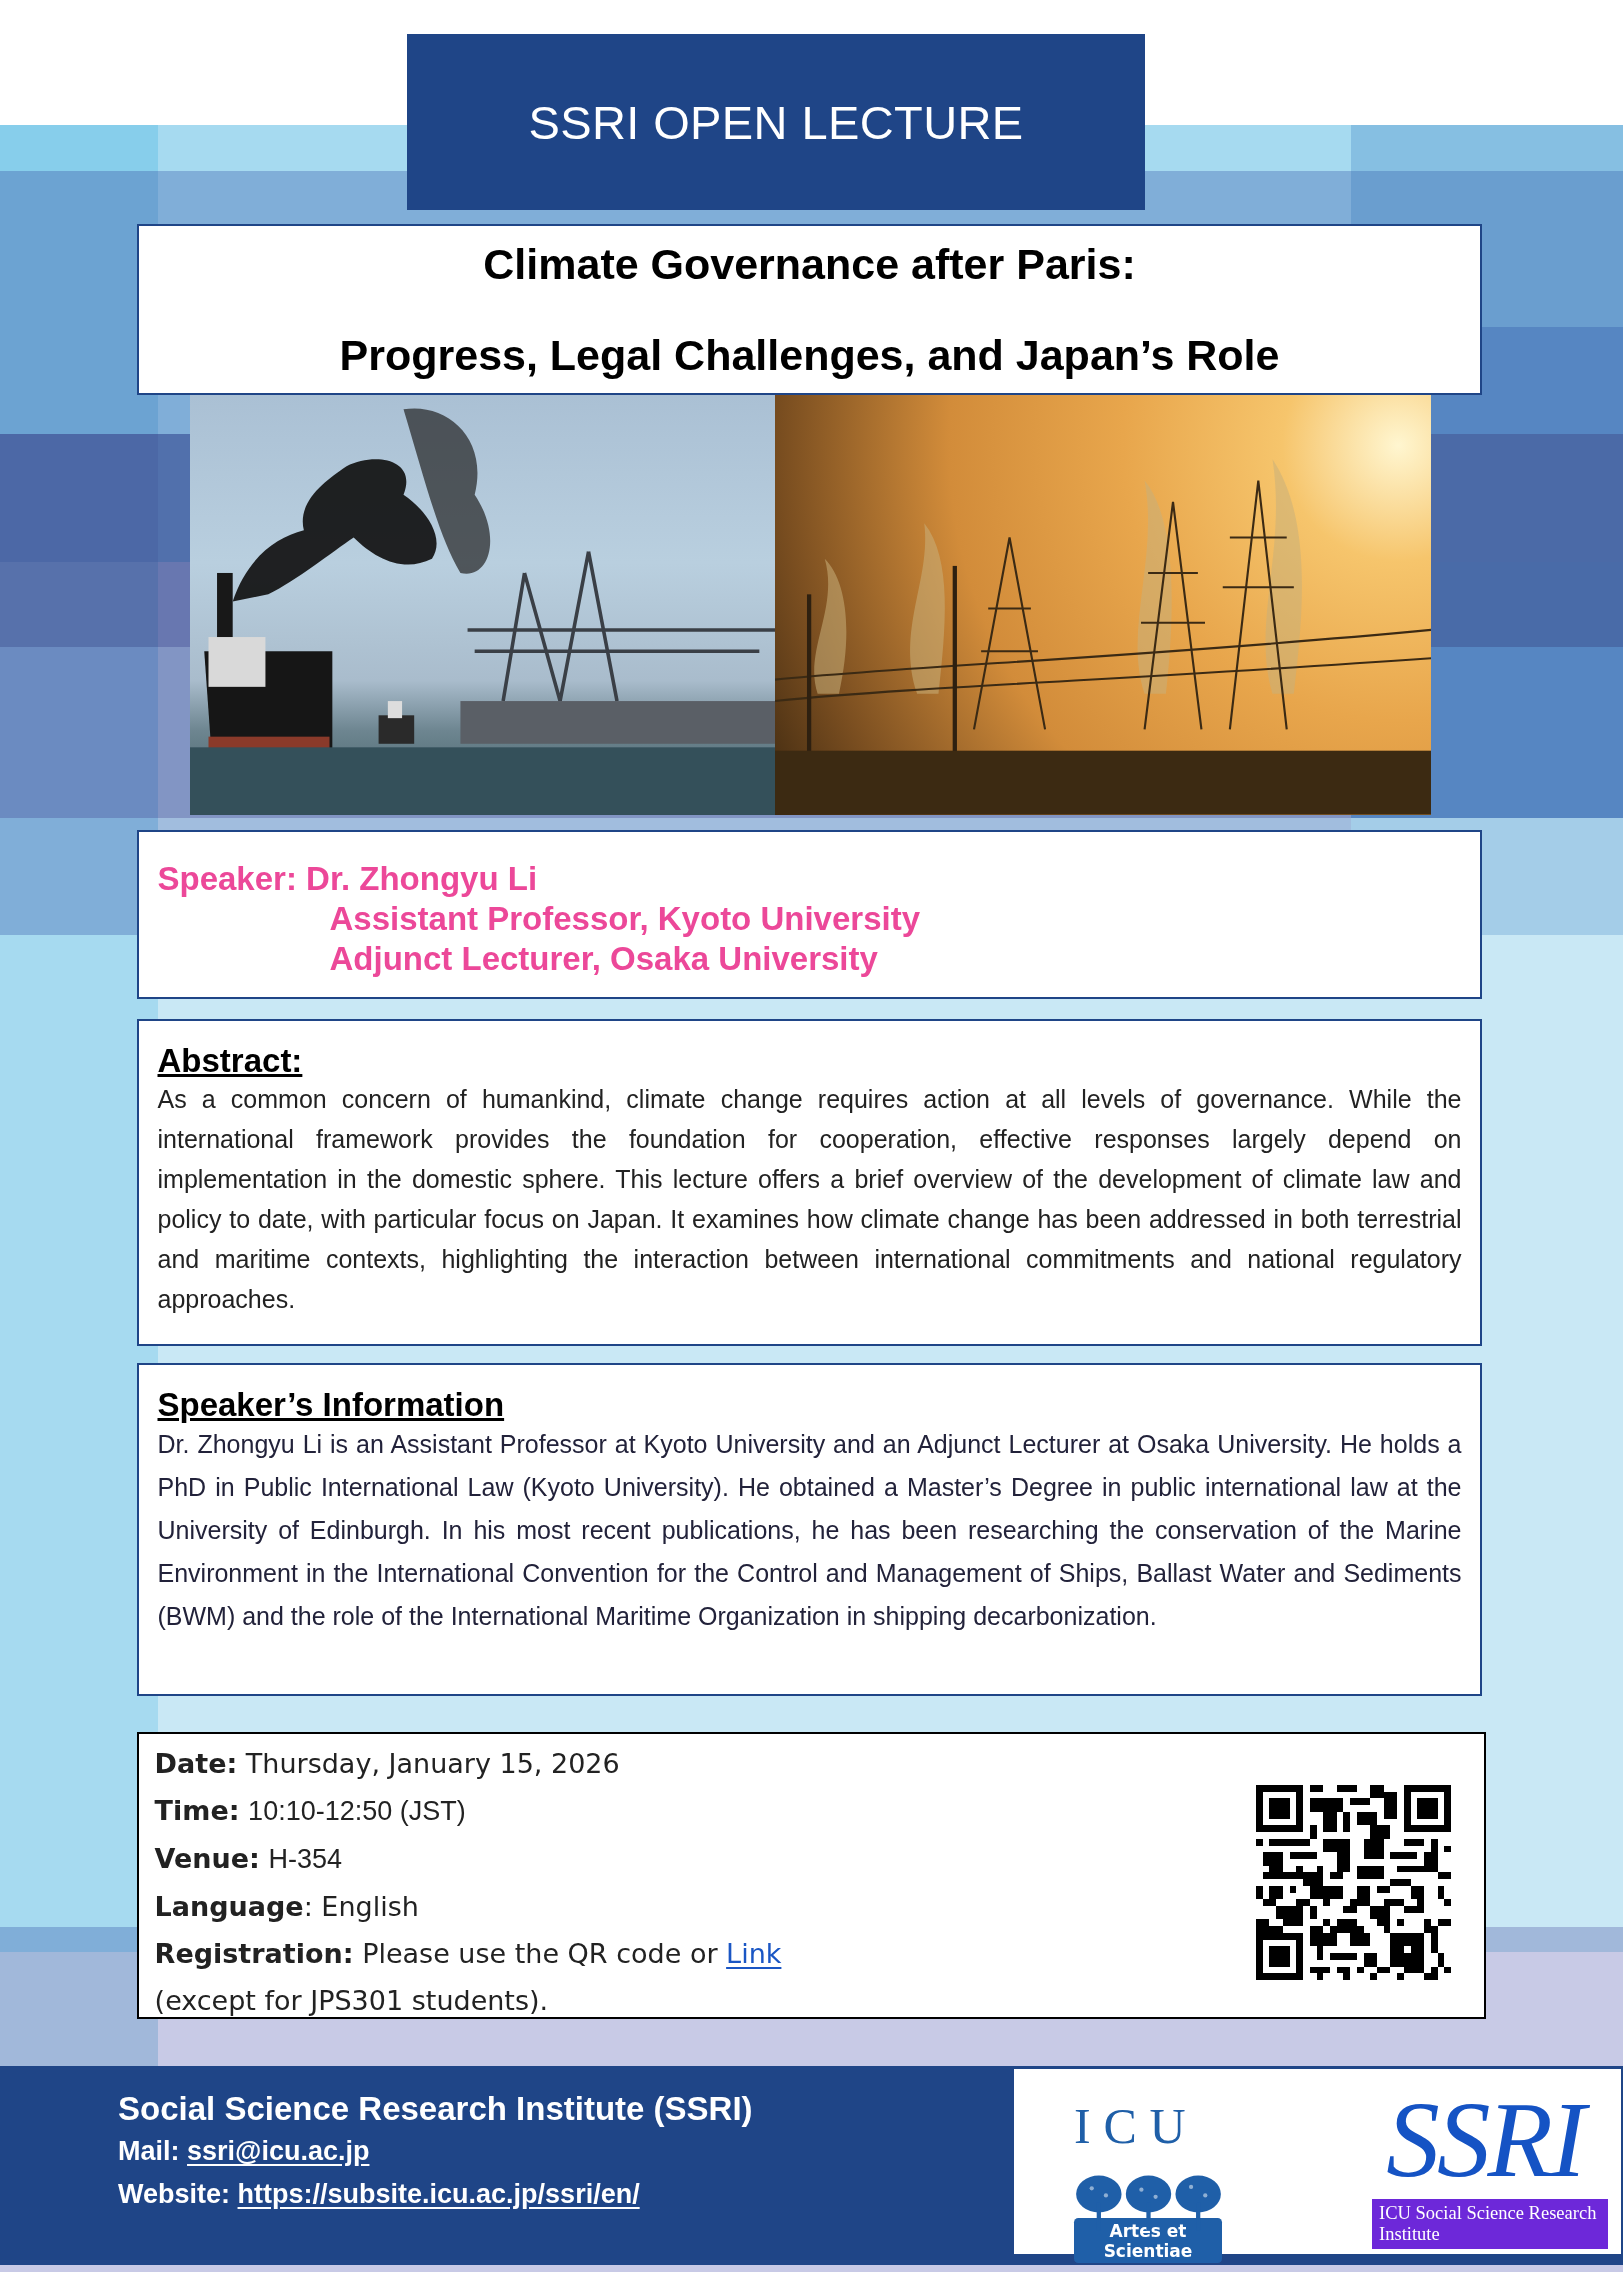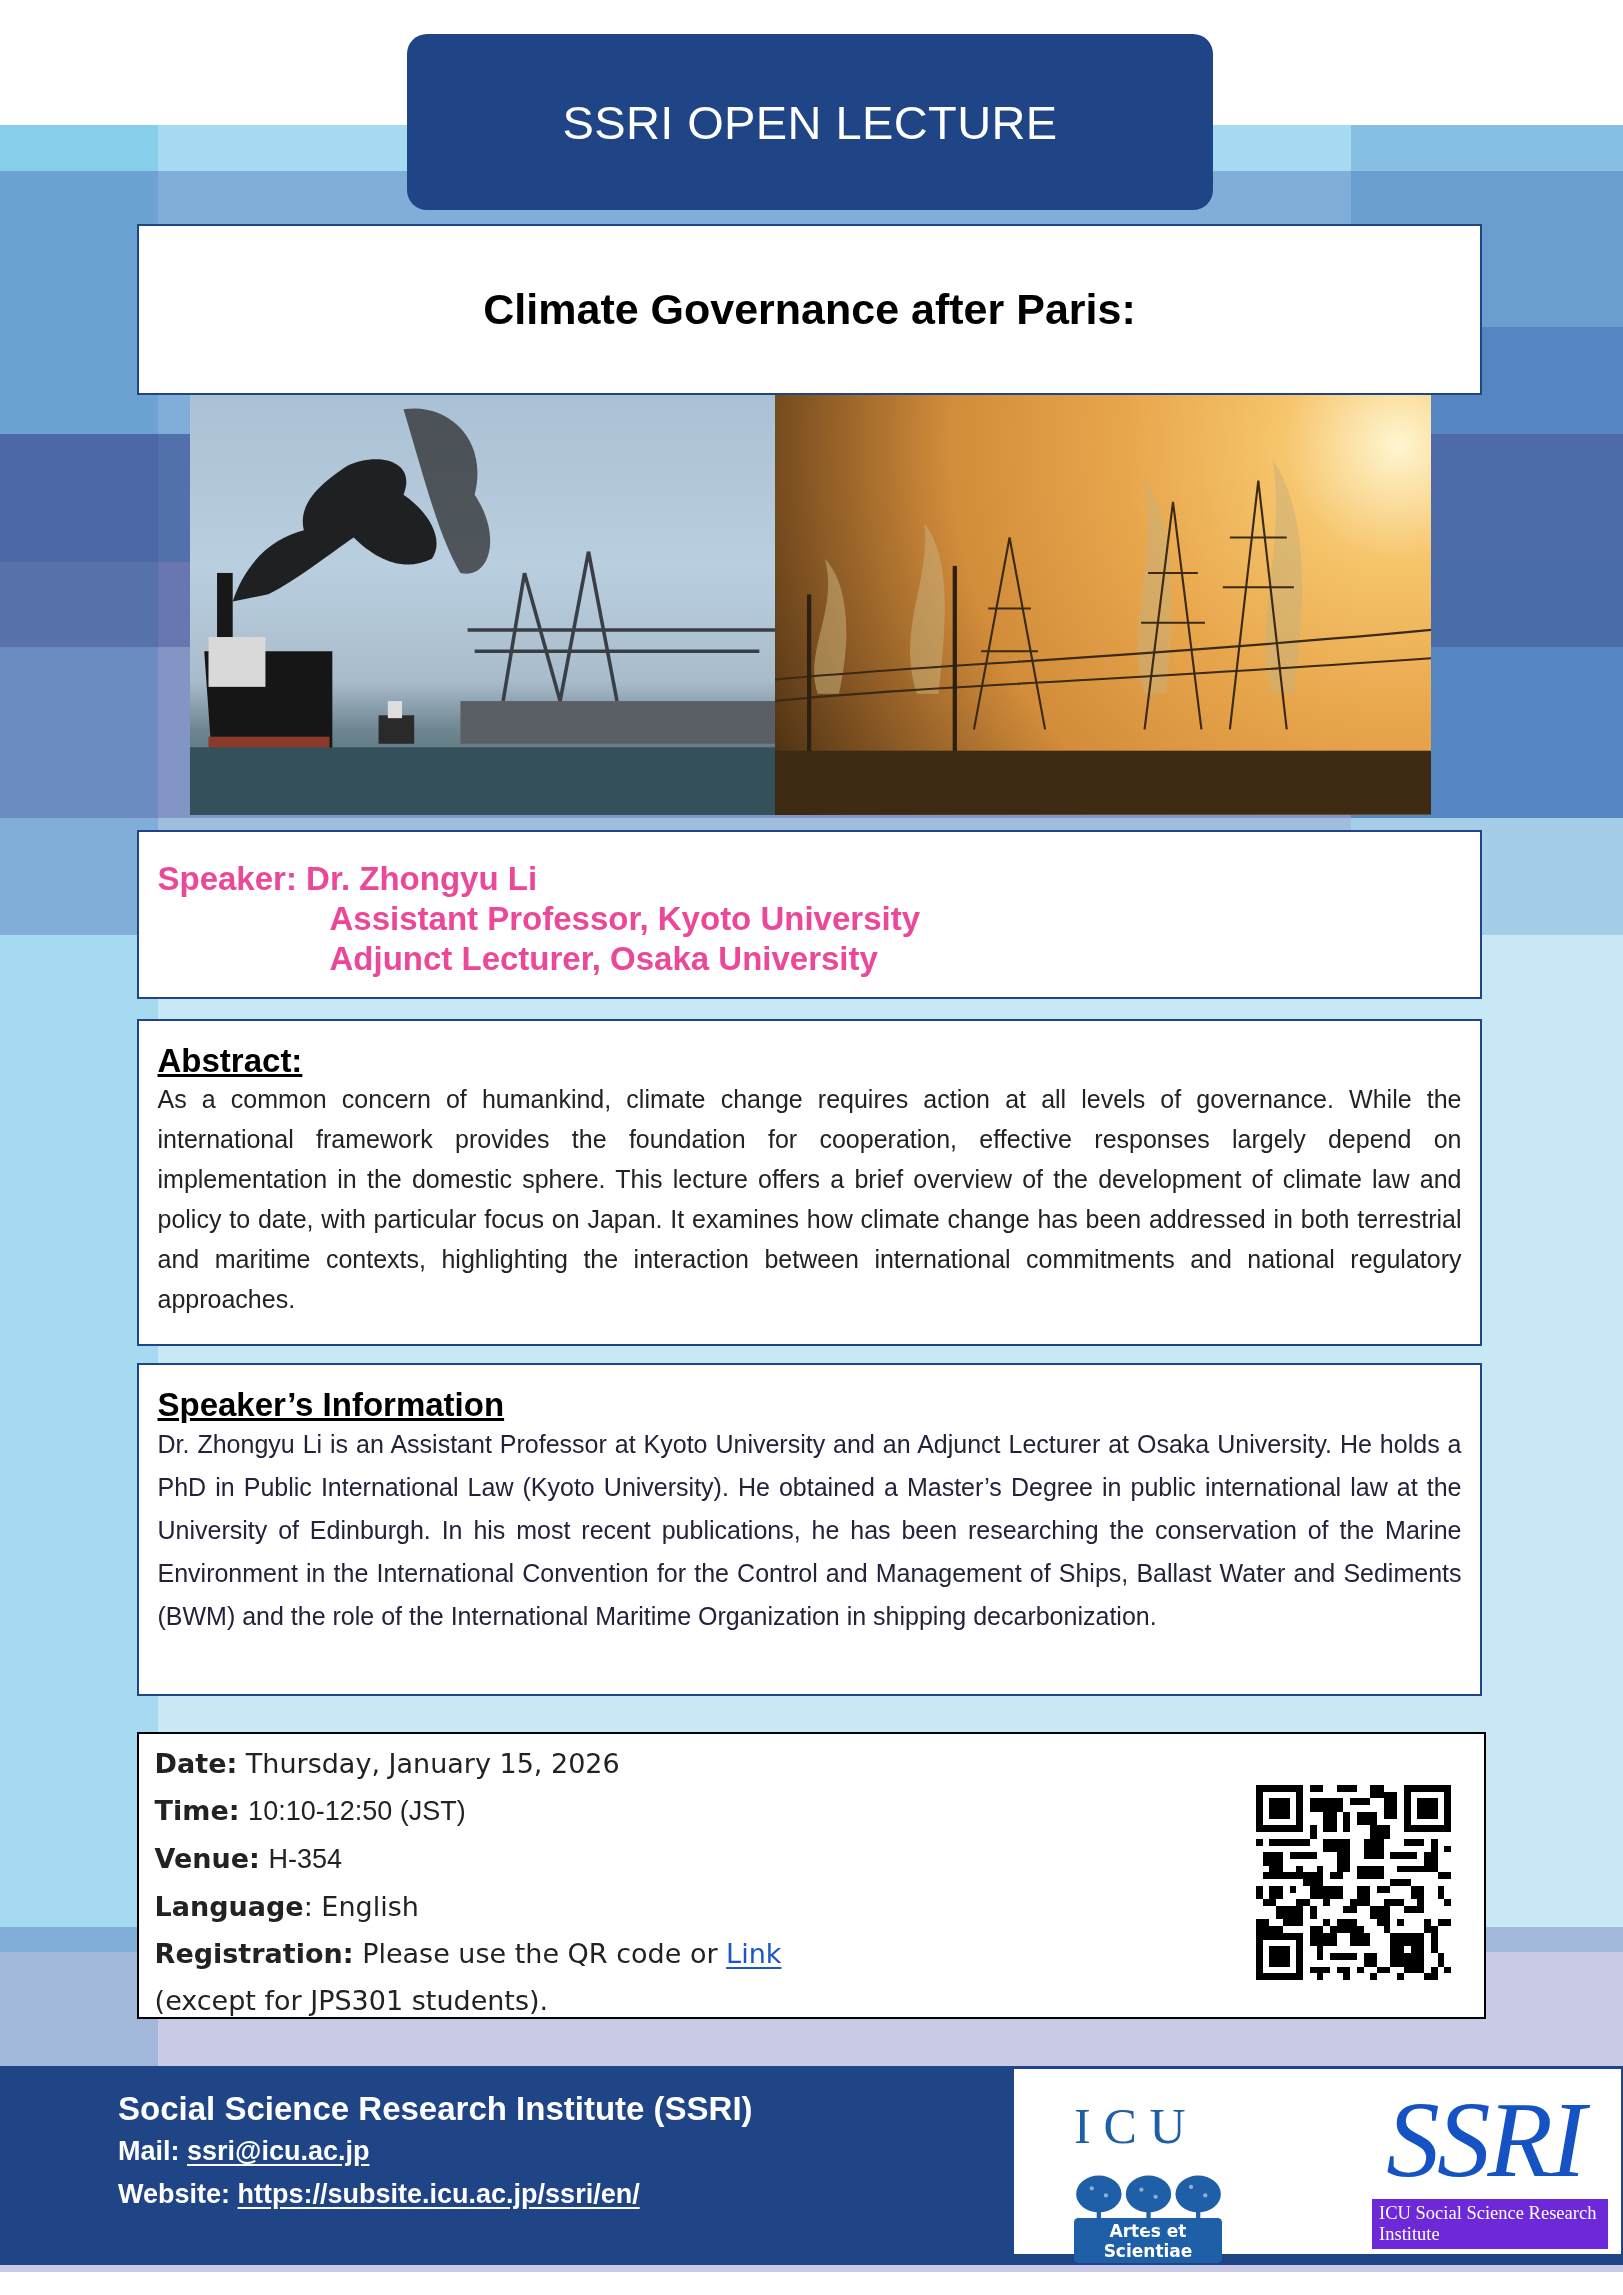--- a/index.html
+++ b/index.html
@@ -9,24 +9,24 @@
     font-family: "Liberation Sans", sans-serif;
   }
   
   .bg { position: absolute; left: 0; width: 1623px; }
   .bg .c { position: absolute; top: 0; height: 100%; }
   .col-l { left: 0; width: 158px; }
   .col-m { left: 158px; width: 1316px; }
   .col-r { left: 1351px; width: 272px; }
 
   .header-box {
-    position: absolute; left: 407px; top: 34px; width: 806px; height: 176px;
+    position: absolute; left: 407px; top: 34px; width: 738px; height: 176px;
     background: #1F4587; color: #ffffff;
     display: flex; align-items: center; justify-content: center;
-    font-size: 47px; letter-spacing: 0.4px; border-radius: 20px;
+    font-size: 47px; letter-spacing: 0.4px;
   }
   .card {
     position: absolute; background: #ffffff;
     border: 2.8px solid #1F4587; box-sizing: border-box;
   }
   .title-box { left: 137px; top: 224px; width: 1345px; height: 171px;
     display: flex; flex-direction: column; align-items: center; justify-content: center; gap: 20px; }
   .title-line { font-weight: bold; font-size: 43px; line-height: 71px; color: #000; }
 
   .photos { position: absolute; left: 190px; top: 395px; width: 1241px; height: 420px; display: flex; }
@@ -125,20 +125,21 @@
   <div class="c col-r" style="background:#C8CAE6"></div>
 </div>
 <div class="bg" style="top:2066px;height:206px;background:#C8CAE6;"></div>
 
 <div class="header-box">
   <span>SSRI OPEN LECTURE</span>
 </div>
 
 <div class="card title-box">
   <div class="title-line">Climate Governance after Paris:</div>
+  <div class="title-line">Progress, Legal Challenges, and Japan’s Role</div>
 </div>
 
 <div class="photos">
   <div class="photo photo-ship">
     <svg width="585" height="420" viewBox="0 0 822 590">
 
       <path d="M60 290 C80 230 120 200 160 190 C150 150 190 120 220 100 C260 80 320 90 300 140 C330 160 360 200 340 230 C300 250 260 230 230 200 C200 220 150 260 110 280 Z" fill="#111" opacity="0.92"></path>
       <path d="M300 20 C360 10 420 60 400 140 C440 200 420 260 380 250 C350 200 330 120 300 20 Z" fill="#222" opacity="0.7"></path>
 
       <rect x="38" y="250" width="22" height="150" fill="#181818"></rect>

